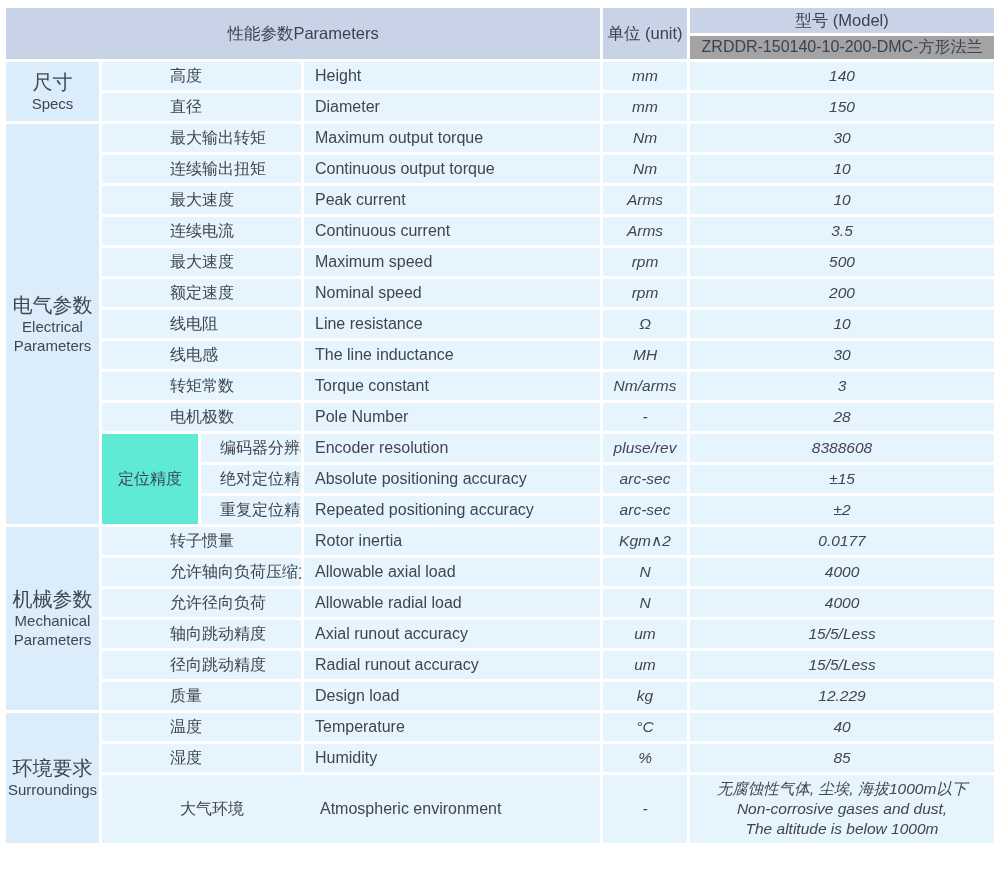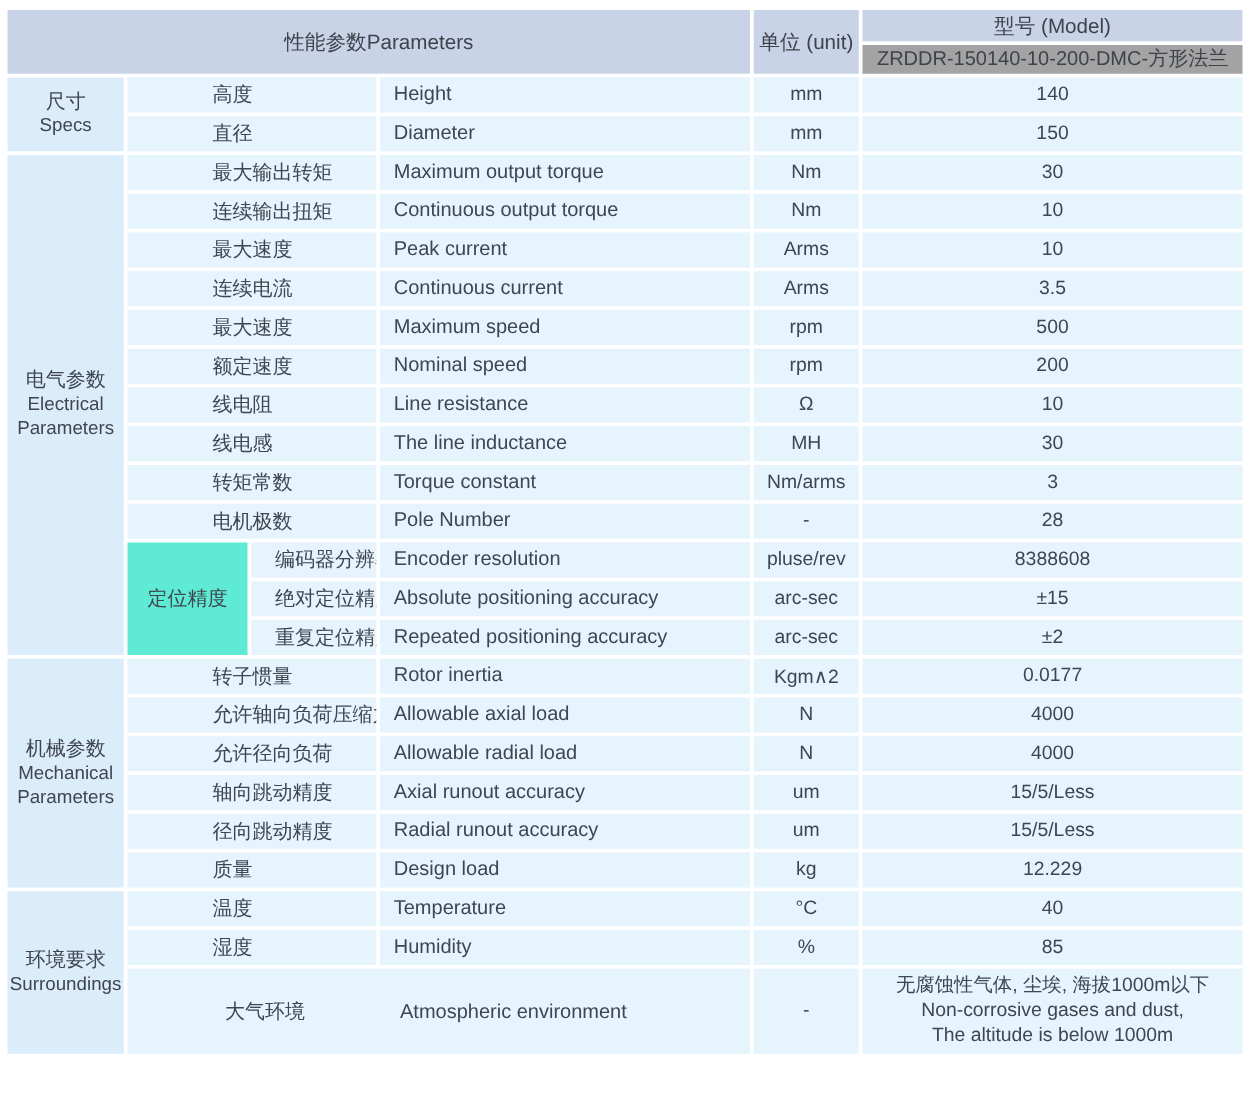--- a/index.html
+++ b/index.html
@@ -41,33 +41,33 @@
   td.h-param{height:25px;}
   td.h-model{height:25px;}
   td.h-model2{height:23px;}
   
   td.cat{
     background:#dbedfa;
     text-align:center;
     white-space:normal;
     line-height:1.25;
   }
-  td.cat .cat-cn{font-size:16px;}
+  td.cat .cat-cn{font-size:20px;}
   td.cat .cat-en{font-size:15px;}
   
   td.subcat{
     background:#5eead4;
     text-align:center;
     font-size:16px;
   }
   
   td.cn{padding-left:68px;text-align:left;}
   td.sub-cn{padding-left:19px;text-align:right;}
   td.en{padding-left:11px;text-align:left;}
-  td.unit,td.val{text-align:center;font-size:15.5px;}
+  td.unit,td.val{text-align:center;font-size:15.5px;font-style:italic;}
   td.val{white-space:normal;line-height:1.3;}
   
   td.name-merged{text-align:left;text-decoration:underline;}
   td.name-merged .atm-cn{display:inline-block;margin-left:78px;width:140px;}
   td.name-merged .atm-en{display:inline-block;}
   tr.tall td{height:68px;}
   
   .notes{margin:4px 0 0 4px;color:#4a4a4a;}
   .notes .note-cn{font-size:11px;line-height:1.45;}
   .notes .note-en{font-size:10.5px;line-height:1.45;}

